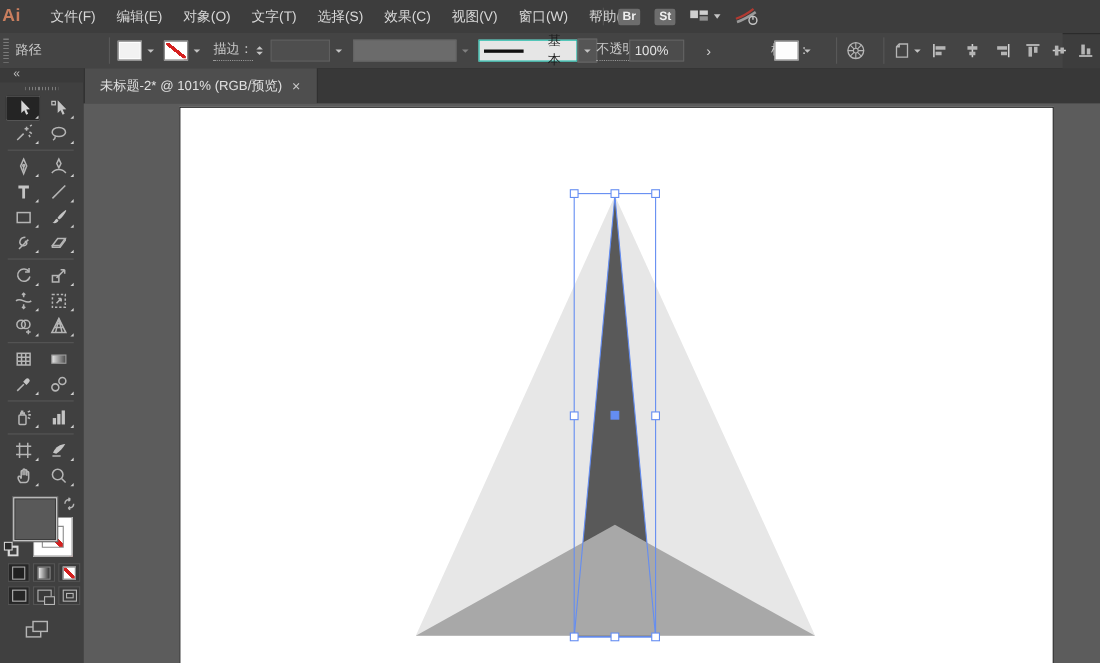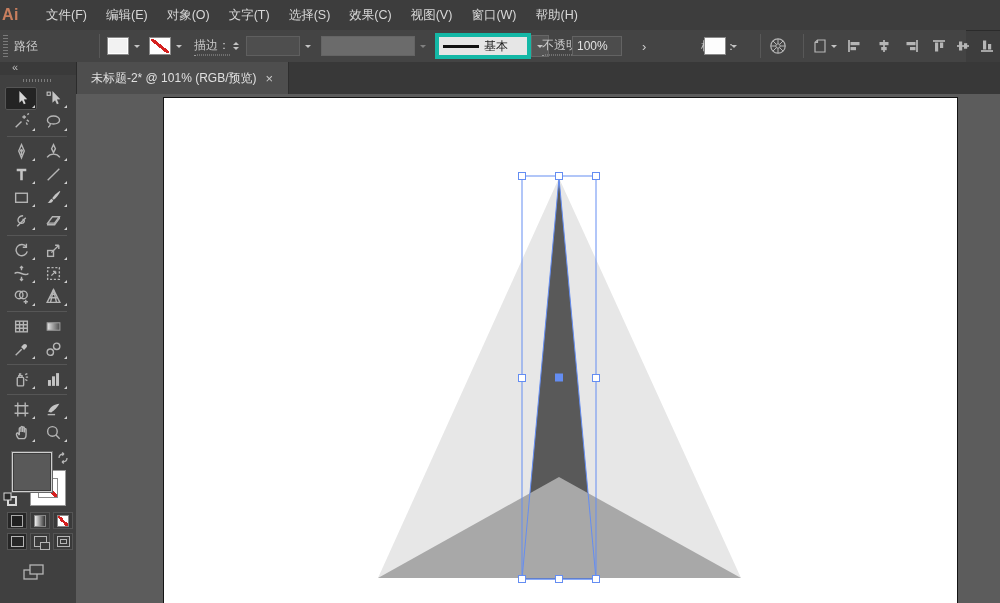--- a/index.html
+++ b/index.html
@@ -30,22 +30,22 @@
   .cbar .it{position:absolute;top:50%;transform:translateY(-50%);display:flex;align-items:center;}
   .dotlink{border-bottom:1px dotted #9a9a9a;padding-bottom:1px;}
   .cgrip{left:3px;width:5px;height:22px;background:repeating-linear-gradient(#7a7a7a 0 1px,transparent 1px 3px);}
   .csep{width:1px;height:24px;background:#585858;}
   .swatchbox{width:20px;height:16px;background:#f2f2f2;border:1px solid #8a8a8a;box-shadow:inset 0 0 0 1px #fff;}
   .swatch-none{background:linear-gradient(to top right,rgba(0,0,0,0) 44%,#d5201f 44%,#d5201f 56%,rgba(0,0,0,0) 56%),#fff;}
   .ddchev{width:13px;height:18px;display:flex;align-items:center;justify-content:center;}
   .stepper{width:13px;height:18px;display:flex;flex-direction:column;align-items:center;justify-content:center;gap:2px;}
   .dd-empty{width:52px;height:18px;background:#4e4e4e;border:1px solid #5f5f5f;}
   .dd-disabled{width:92px;height:18px;background:#6b6b6b;border:1px solid #646464;}
-  .brush-field{width:80px;height:18px;background:#e6e6e6;border:4px solid #14b8a6;color:#1c1c1c;
-               display:flex;align-items:center;gap:5px;padding:0 4px;font-size:12px;}
+  .brush-field{width:80px;height:18px;background:#e6e6e6;border:1px solid #14b8a6;color:#1c1c1c;
+               display:flex;align-items:center;gap:22px;padding:0 4px;font-size:12px;}
   .brush-line{flex:0 0 36px;height:3px;background:#111;}
   .brush-chev{width:16px;height:20px;background:#555;border:1px solid #666;display:flex;align-items:center;justify-content:center;}
   .valbox{width:44px;height:18px;background:#4c4c4c;border:1px solid #636363;color:#e2e2e2;
           display:flex;align-items:center;padding-left:4px;font-size:12px;}
   .nextbtn{color:#cfcfcf;font-size:13px;}
 
   
   .tabbar{position:absolute;left:76px;top:62px;right:0;height:32px;background:#383838;}
   .tab{position:absolute;left:0;top:0;height:32px;width:212px;background:#4e4e4e;color:#e0e0e0;
        font-size:12px;display:flex;align-items:center;justify-content:center;gap:9px;border-right:1px solid #2e2e2e;}
@@ -101,20 +101,39 @@
     <span>文件(F)</span>
     <span>编辑(E)</span>
     <span>对象(O)</span>
     <span>文字(T)</span>
     <span>选择(S)</span>
     <span>效果(C)</span>
     <span>视图(V)</span>
     <span>窗口(W)</span>
     <span>帮助(H)</span>
   </div>
+  <div class="mbar-right">
+    <div class="vsep"></div>
+    <span class="badge">Br</span>
+    <span class="badge">St</span>
+    <span style="display:flex;align-items:center;gap:5px;">
+      <svg width="17" height="13" viewBox="0 0 17 13">
+        <rect x="0.5" y="0.5" width="7" height="7" fill="#cfcfcf"></rect>
+        <rect x="9" y="0.5" width="7.5" height="4" fill="#cfcfcf"></rect>
+        <rect x="9" y="5.8" width="7.5" height="4" fill="#8f8f8f"></rect>
+      </svg>
+      <span class="caret"></span>
+    </span>
+    <svg width="22" height="17" viewBox="0 0 22 17">
+      <path d="M1 10 C7 8 12 5 17 1" stroke="#b23a31" stroke-width="2" fill="none"></path>
+      <path d="M2 13 C8 11 13 8 19 4" stroke="#9a9a9a" stroke-width="2.4" fill="none"></path>
+      <circle cx="16.5" cy="11.5" r="3.6" stroke="#c4c4c4" stroke-width="1.3" fill="none"></circle>
+      <path d="M16.5 7.3 V11" stroke="#c4c4c4" stroke-width="1.3"></path>
+    </svg>
+  </div>
 </div>
 
 <div class="cbar">
   <div class="it cgrip" style="left:3px;"></div>
   <div class="it" style="left:14px;">路径</div>
   <div class="it csep" style="left:99px;"></div>
 
   <div class="it" style="left:107px;gap:1px;">
     <span class="swatchbox"></span>
     <span class="ddchev">

